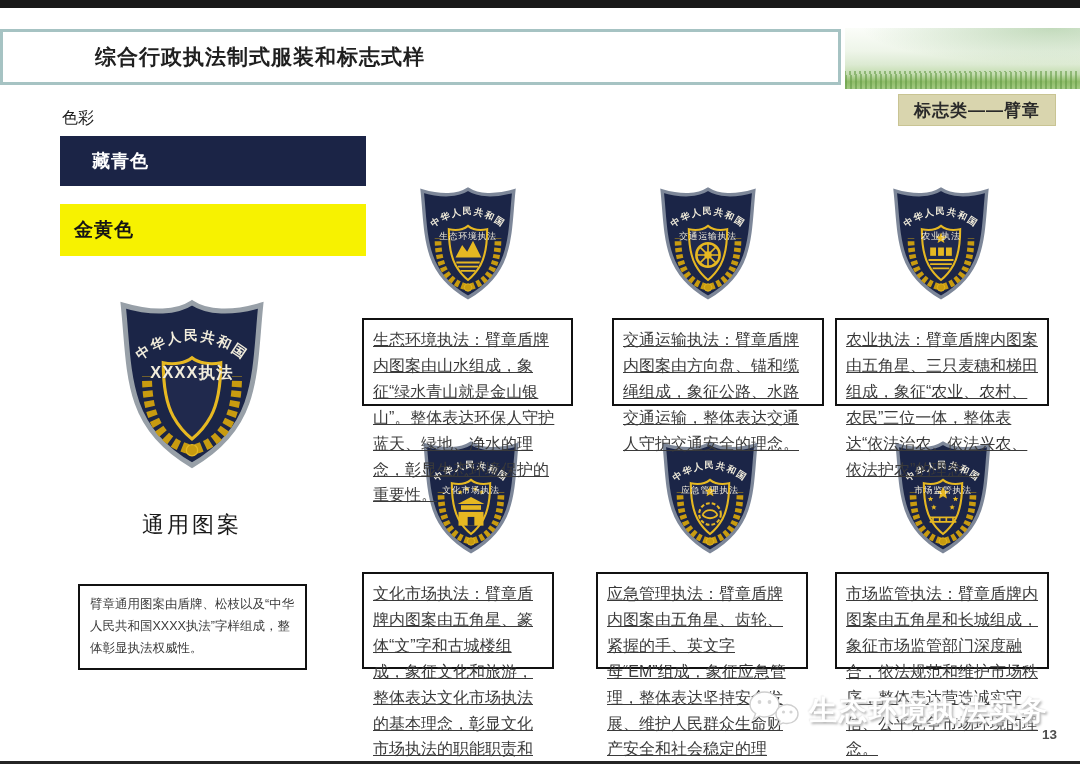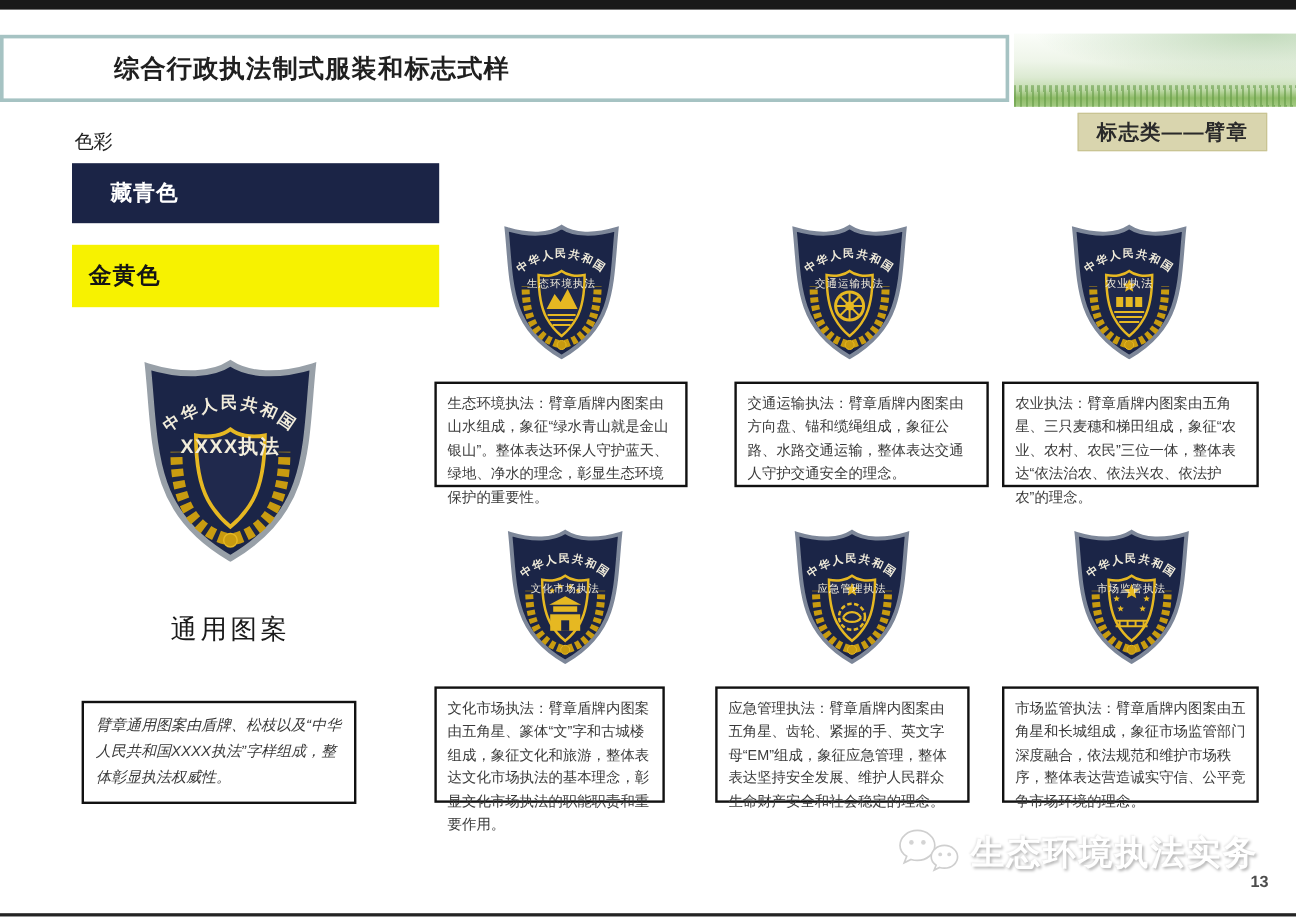--- a/index.html
+++ b/index.html
@@ -50,24 +50,24 @@
   .caption{
     position:absolute;left:104px;top:510px;width:176px;text-align:center;
     font-size:22px;color:#1a1a1a;letter-spacing:3px;font-weight:500;
   }
 
   .desc{
     position:absolute;border:2px solid #111;box-sizing:border-box;background:#fff;
     color:#3a3a3a;
   }
   .generic-desc{
-    left:68px;top:584px;width:229px;height:86px;padding:8px 10px;
-    font-size:12.5px;line-height:1.75;font-style:italic;
-  }
-  .grid-desc{padding:7px 9px;font-size:12px;line-height:1.62;}
+    left:78px;top:584px;width:229px;height:86px;padding:8px 10px;
+    font-size:12.5px;line-height:1.75;
+  }
+  .grid-desc{padding:7px 9px;font-size:16px;line-height:1.62;text-decoration:underline;}
   #d0{left:362px;top:318px;width:211px;height:88px;}
   #d1{left:596px;top:318px;width:212px;height:88px;margin-left:16px;}
   #d2{left:835px;top:318px;width:214px;height:88px;}
   #d3{left:362px;top:572px;width:192px;height:97px;}
   #d4{left:596px;top:572px;width:212px;height:97px;}
   #d5{left:835px;top:572px;width:214px;height:97px;}
 
   .watermark{
     position:absolute;left:748px;top:690px;display:flex;align-items:flex-end;gap:9px;
   }

